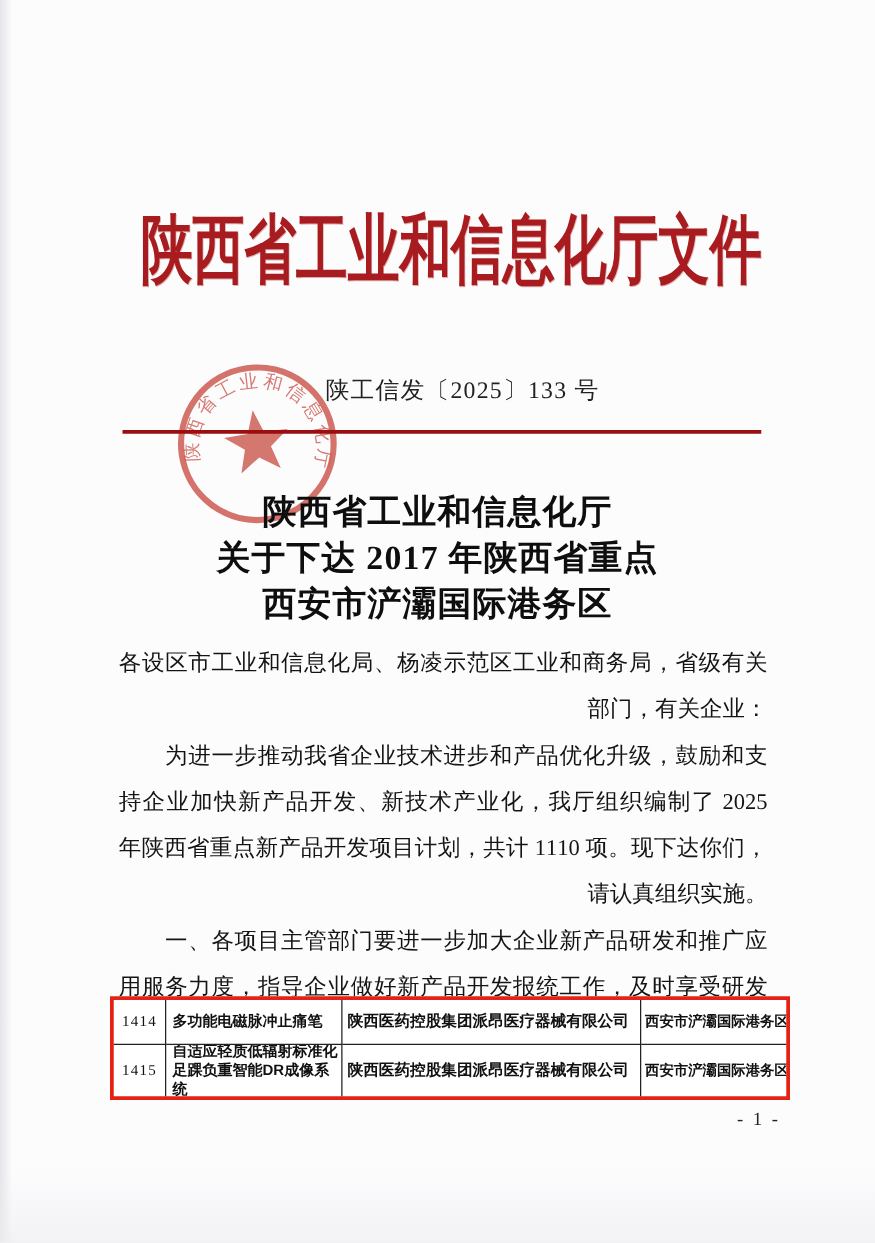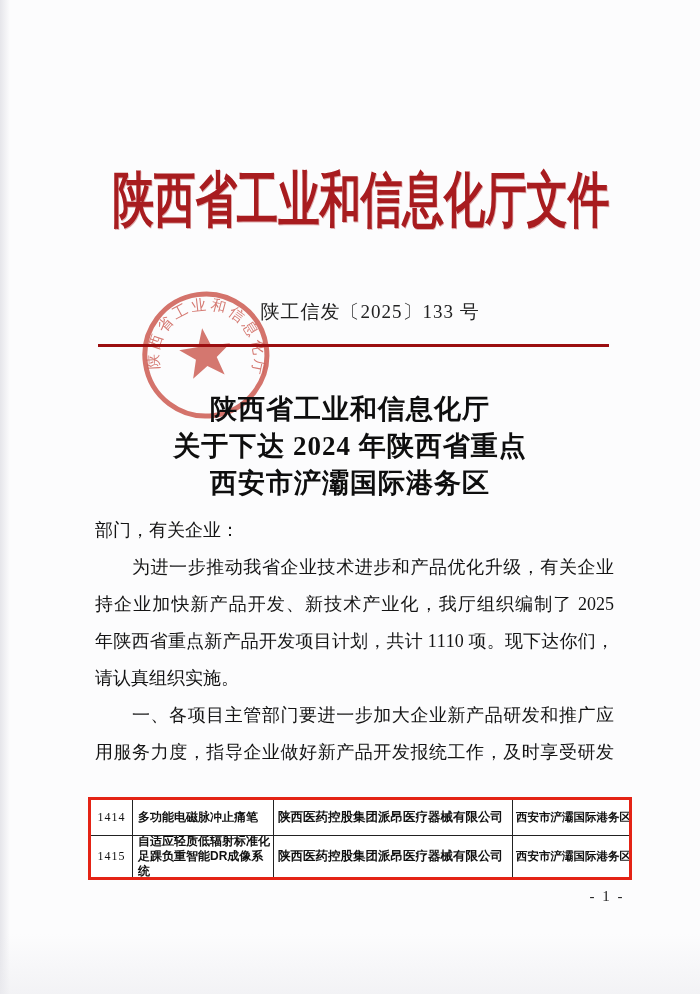--- a/index.html
+++ b/index.html
@@ -36,21 +36,21 @@
   .notice-title{
     position:absolute; top:391px; left:0; width:700px;
     text-align:center; font-weight:700; font-size:27px; line-height:37px;
     color:#0e0e0e; letter-spacing:1px; white-space:nowrap;
   }
 
   .body-text{position:absolute; top:512px; left:95px; width:519px; font-size:18px; color:#141414;}
   .bline{height:37px; line-height:37px; overflow:hidden; white-space:normal;
     font-kerning:none;}
   .fill{text-align:justify; text-align-last:justify;}
-  .plain{text-align:left;}
+  .plain{text-align:right;}
   .indent{padding-left:37px;}
 
   .project-table{
     position:absolute; left:88px; top:797px; width:544px;
     border:3px solid #e42315; background:#fff; box-sizing:border-box;
     display:grid; grid-template-columns:42px 141px 239px 1fr;
     font-family:"Liberation Sans","DejaVu Sans",sans-serif;
   }
   .cell{border-right:1.5px solid #222; border-bottom:1.5px solid #222;
     display:flex; align-items:center; box-sizing:border-box; overflow:hidden;}
@@ -92,27 +92,28 @@
       <text font-size="15" fill="#c23a2f" opacity="0.85" letter-spacing="3" font-family="Liberation Serif, serif">
         <textPath href="#sealArc" startOffset="8%">陕西省工业和信息化厅</textPath>
       </text>
     </g>
   </svg>
 
   <div class="red-rule"></div>
 
   <div class="notice-title">
     <div>陕西省工业和信息化厅</div>
-    <div>关于下达 2024 年陕西省重点</div>
+    <div>关于下达 2017 年陕西省重点</div>
     <div>西安市浐灞国际港务区</div>
   </div>
 
   <div class="body-text">
+    <div class="bline fill">各设区市工业和信息化局、杨凌示范区工业和商务局，省级有关</div>
     <div class="bline plain">部门，有关企业：</div>
-    <div class="bline fill indent">为进一步推动我省企业技术进步和产品优化升级，有关企业</div>
+    <div class="bline fill indent">为进一步推动我省企业技术进步和产品优化升级，鼓励和支</div>
     <div class="bline fill">持企业加快新产品开发、新技术产业化，我厅组织编制了 2025</div>
     <div class="bline fill">年陕西省重点新产品开发项目计划，共计 1110 项。现下达你们，</div>
     <div class="bline plain">请认真组织实施。</div>
     <div class="bline fill indent">一、各项目主管部门要进一步加大企业新产品研发和推广应</div>
     <div class="bline fill">用服务力度，指导企业做好新产品开发报统工作，及时享受研发</div>
   </div>
 
   <div class="project-table">
 
     <div class="cell num row-h1">1414</div>

